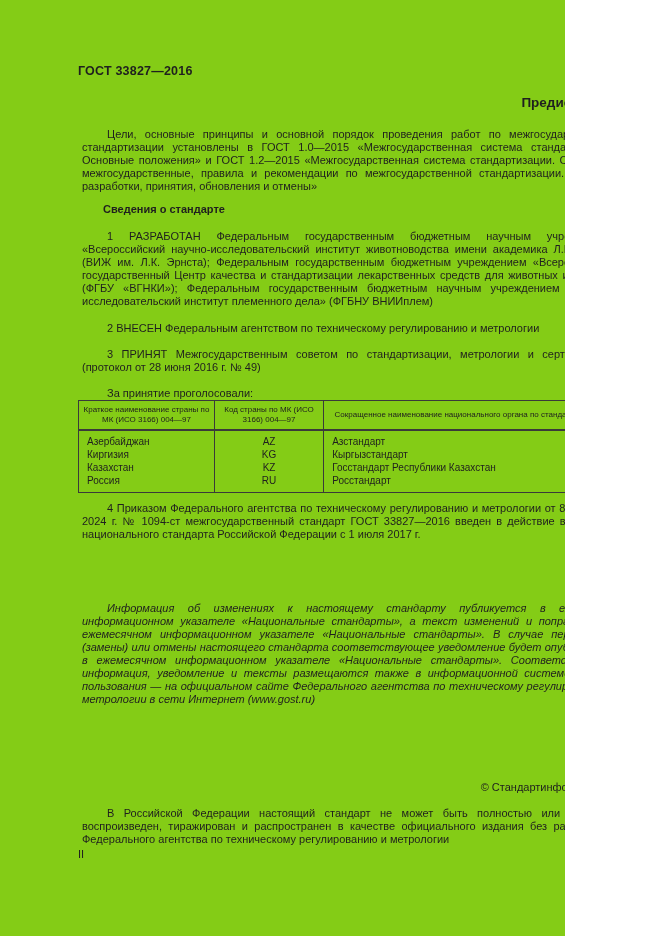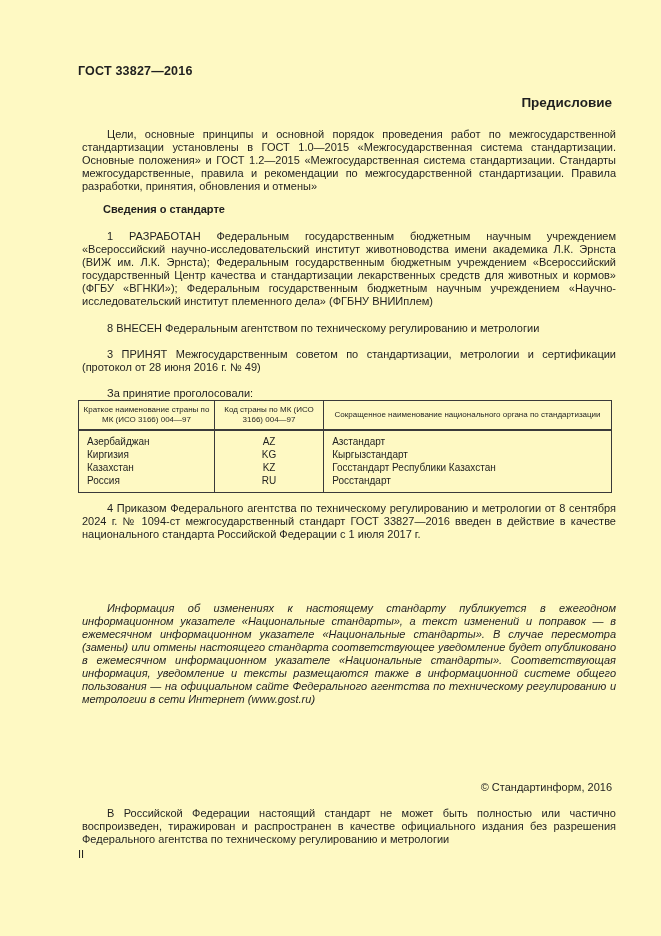--- a/index.html
+++ b/index.html
@@ -2,23 +2,23 @@
 <html><head>
 <meta charset="utf-8">
 <style>
   html, body {
     margin: 0;
     padding: 0;
     background: #ffffff;
   }
   .page {
     position: relative;
-    width: 661px;
+    width: 565px;
     height: 936px;
-    background: #fef9c3;
+    background: #84cc16;
     font-family: "Liberation Sans", sans-serif;
     color: #1f1f1f;
     overflow: hidden;
   }
   .abs {
     position: absolute;
     left: 78px;
     width: 534px;
   }
   .doc-code {
@@ -109,21 +109,21 @@
   <div class="abs doc-code">ГОСТ 33827—2016</div>
 
   <div class="abs doc-title">Предисловие</div>
 
   <p class="abs body intro">Цели, основные принципы и основной порядок проведения работ по межгосударственной стандартизации установлены в ГОСТ 1.0—2015 «Межгосударственная система стандартизации. Основные положения» и ГОСТ 1.2—2015 «Межгосударственная система стандартизации. Стандарты межгосударственные, правила и рекомендации по межгосударственной стандартизации. Правила разработки, принятия, обновления и отмены»</p>
 
   <div class="abs subheading">Сведения о стандарте</div>
 
   <p class="abs body item-1">1  РАЗРАБОТАН Федеральным государственным бюджетным научным учреждением «Всероссийский научно-исследовательский институт животноводства имени академика Л.К. Эрнста (ВИЖ им. Л.К. Эрнста); Федеральным государственным бюджетным учреждением «Всероссийский государственный Центр качества и стандартизации лекарственных средств для животных и кормов» (ФГБУ «ВГНКИ»); Федеральным государственным бюджетным научным учреждением «Научно-исследовательский институт племенного дела» (ФГБНУ ВНИИплем)</p>
 
-  <p class="abs body item-2">8  ВНЕСЕН Федеральным агентством по техническому регулированию и метрологии</p>
+  <p class="abs body item-2">2  ВНЕСЕН Федеральным агентством по техническому регулированию и метрологии</p>
 
   <p class="abs body item-3">3  ПРИНЯТ Межгосударственным советом по стандартизации, метрологии и сертификации (протокол от 28 июня 2016 г. № 49)</p>
 
   <p class="abs body vote-intro">За принятие проголосовали:</p>
 
   <div class="abs vote-table-wrap">
     <table class="vote-table">
       <colgroup>
         <col class="col-name">
         <col class="col-code">

